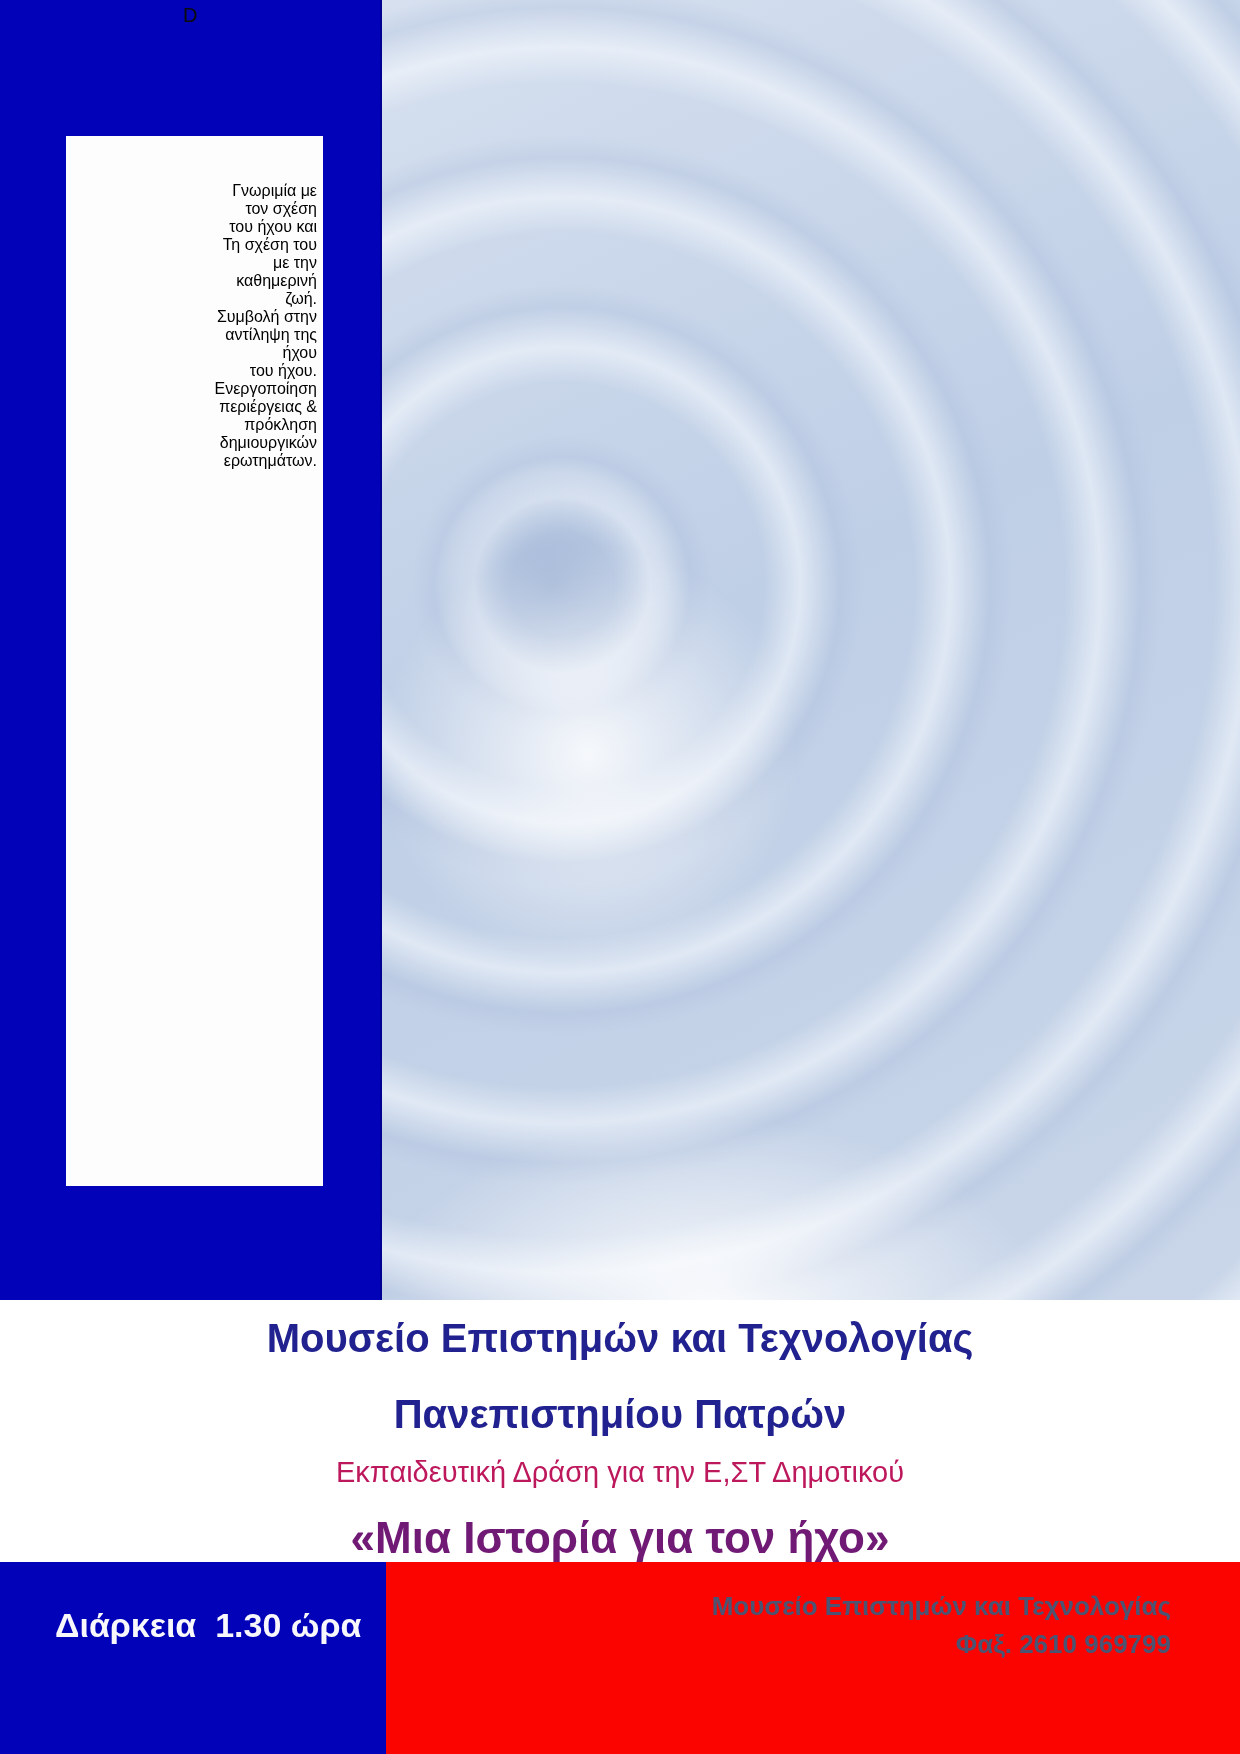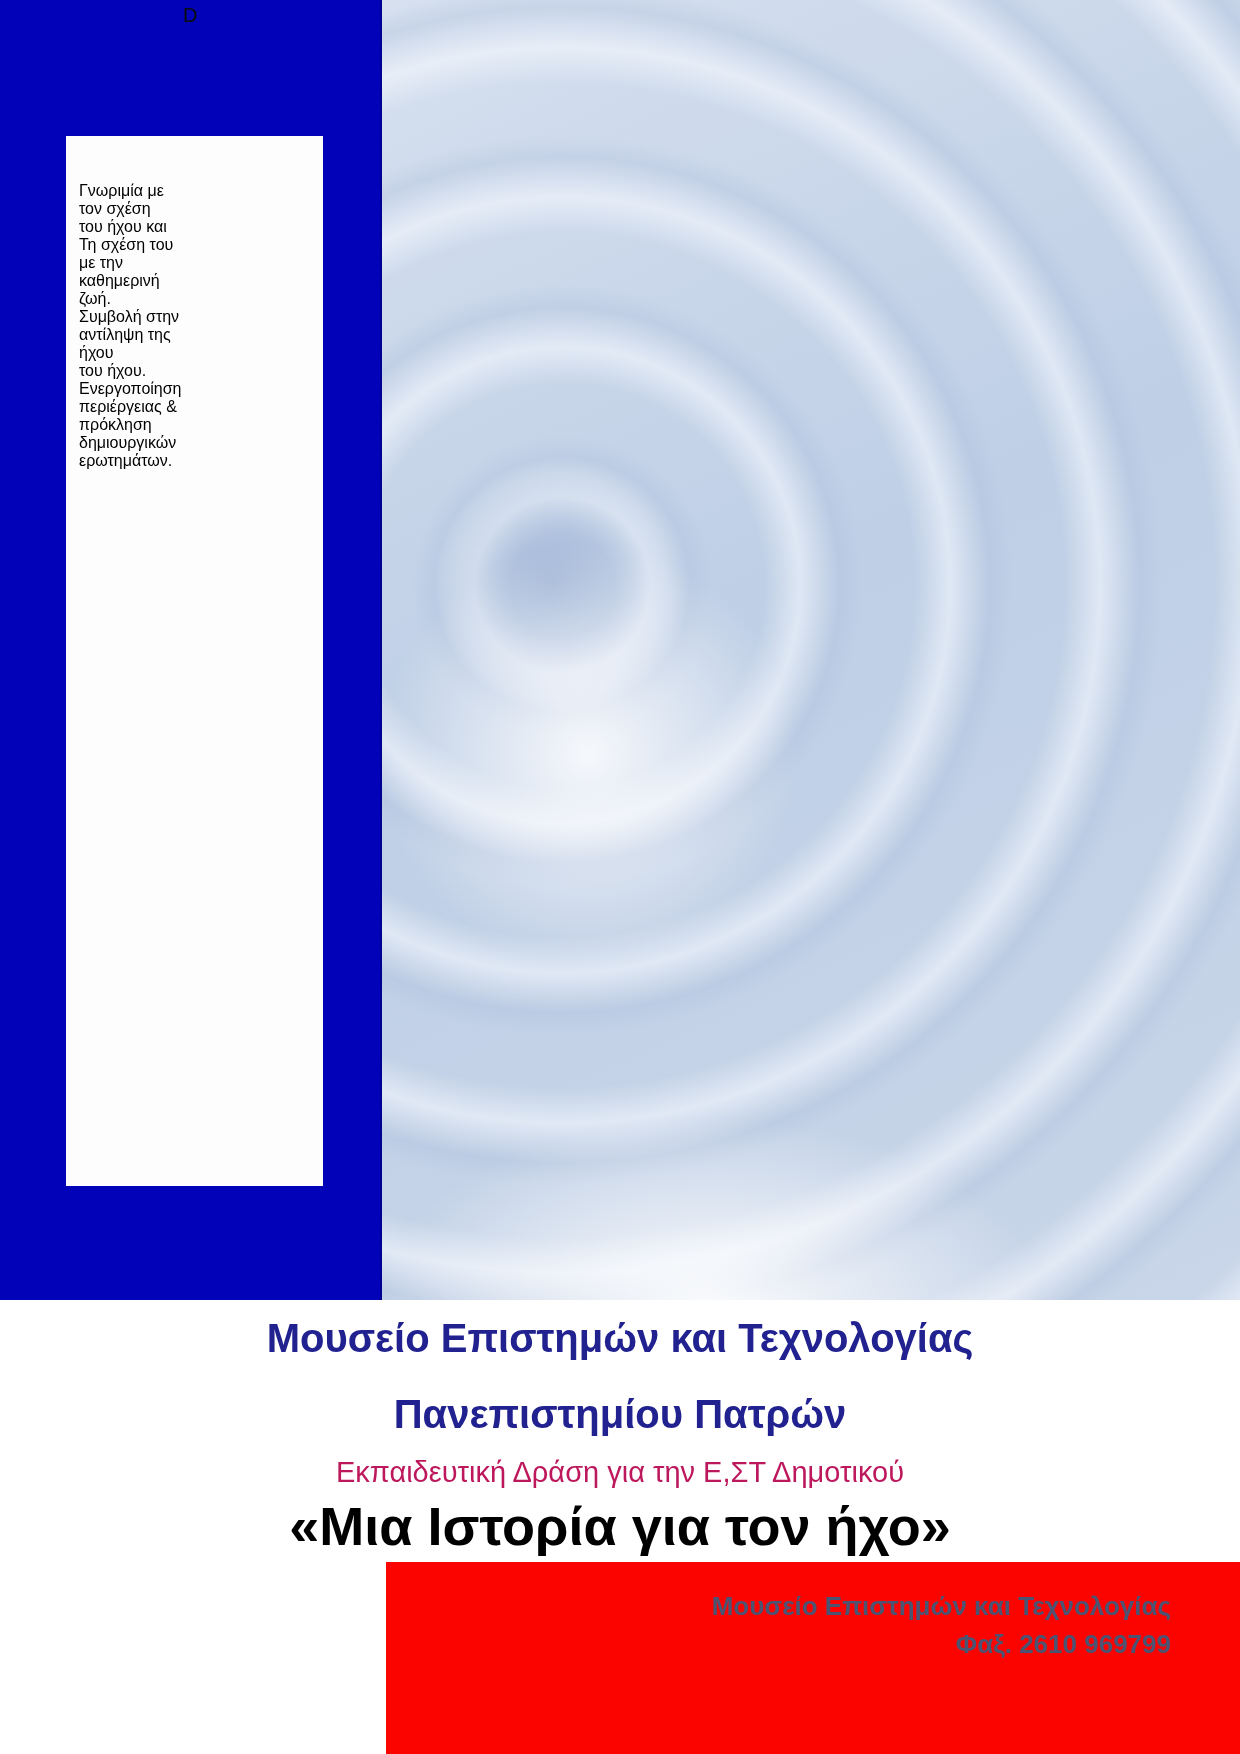--- a/index.html
+++ b/index.html
@@ -4,21 +4,21 @@
 <style>
   html,body{margin:0;padding:0;}
   body{
     width:1240px;height:1754px;position:relative;background:#ffffff;
     font-family:"Liberation Sans","DejaVu Sans",sans-serif;
     overflow:hidden;
   }
   
   .blue-column{
     position:absolute;left:0;top:0;width:380px;height:1300px;
-    background:#0202b8;border-right:2px solid #000092;
+    background:#0202b8;border-right:2px solid #000092;text-align:right;
   }
   .d-mark{
     position:absolute;left:183px;top:4px;font-size:20px;color:#0b0b0b;
     font-weight:normal;
   }
   .white-card{
     position:absolute;left:66px;top:136px;width:257px;height:1050px;
     background:#fdfdfd;box-sizing:border-box;padding:46px 6px 0 13px;
   }
   .white-card p{margin:0;color:#2222c8;font-weight:bold;font-size:32px;}
@@ -38,21 +38,21 @@
         rgba(255,255,255,0) 150px),
       linear-gradient(155deg, #d6e0ef 0%, #bfcfe6 45%, #c9d6e9 100%);
   }
   
   .title-band{
     position:absolute;left:0;top:1300px;width:1240px;height:262px;
     text-align:center;background:#ffffff;
   }
   .museum-title{font-size:40px;font-weight:bold;color:#212290;line-height:76px;margin:0;}
   .subtitle{font-size:29px;font-weight:normal;color:#be185d;line-height:40px;margin:0;}
-  .event-title{font-size:54px;font-weight:bold;color:#000000;line-height:60px;margin:4px;}
+  .event-title{font-size:44px;font-weight:bold;color:#701a75;line-height:60px;margin:16px;}
   
   .bottom-bar{position:absolute;left:0;top:1562px;width:1240px;height:192px;}
   .duration-block{
     position:absolute;left:0;top:0;width:386px;height:192px;background:#0202b8;
     box-sizing:border-box;padding:44px 0 0 55px;
   }
   .duration-text{
     color:#f8f8fc;font-weight:bold;font-size:34px;white-space:pre-wrap;
   }
   .contact-block{
@@ -99,17 +99,20 @@
 <div class="water"></div>
 
 <div class="title-band">
   <p class="museum-title">Μουσείο Επιστημών και Τεχνολογίας</p>
   <p class="museum-title">Πανεπιστημίου Πατρών</p>
   <p class="subtitle">Εκπαιδευτική Δράση για την Ε,ΣΤ Δημοτικού</p>
   <p class="event-title">«Μια Ιστορία για τον ήχο»</p>
 </div>
 
 <div class="bottom-bar">
+  <div class="duration-block">
+    <span class="duration-text">Διάρκεια  1.30 ώρα</span>
+  </div>
   <div class="contact-block">
     <div>Μουσείο Επιστημών και Τεχνολογίας</div>
     <div>Φαξ. 2610 969799</div>
   </div>
 </div>
 
 </body></html>

